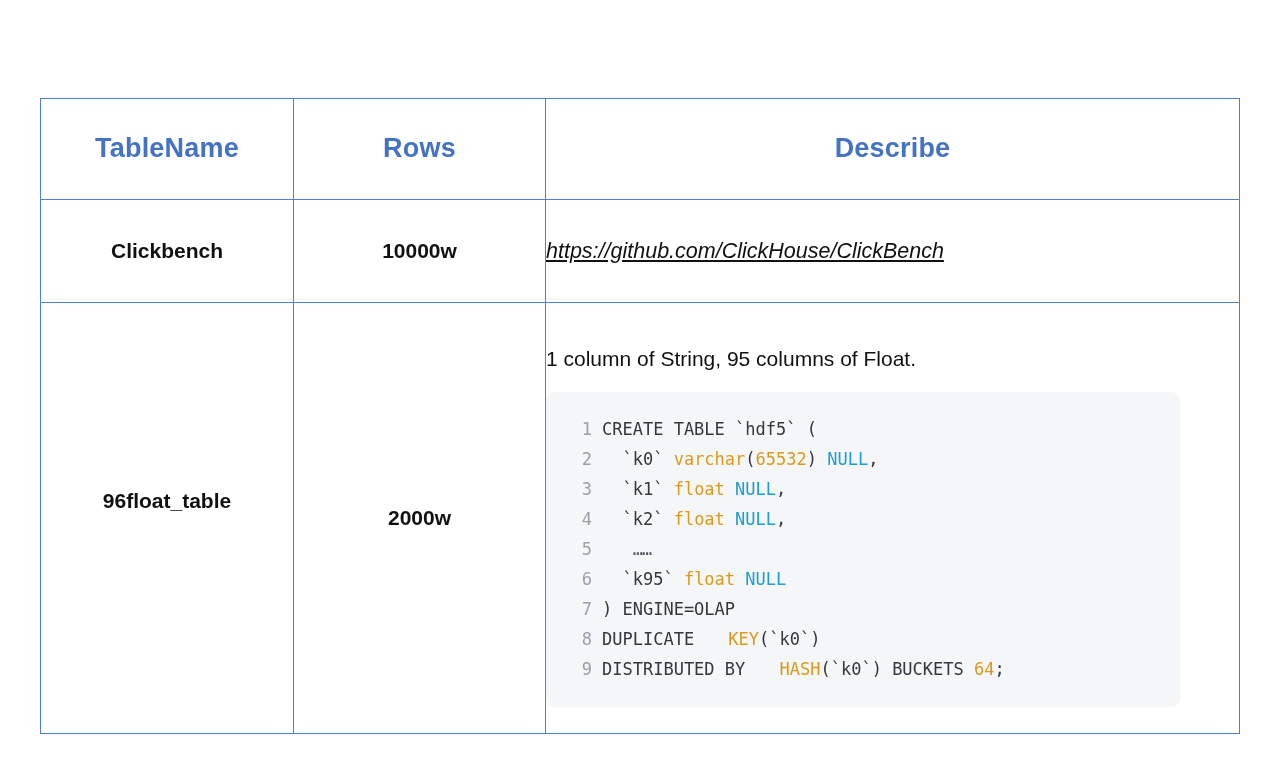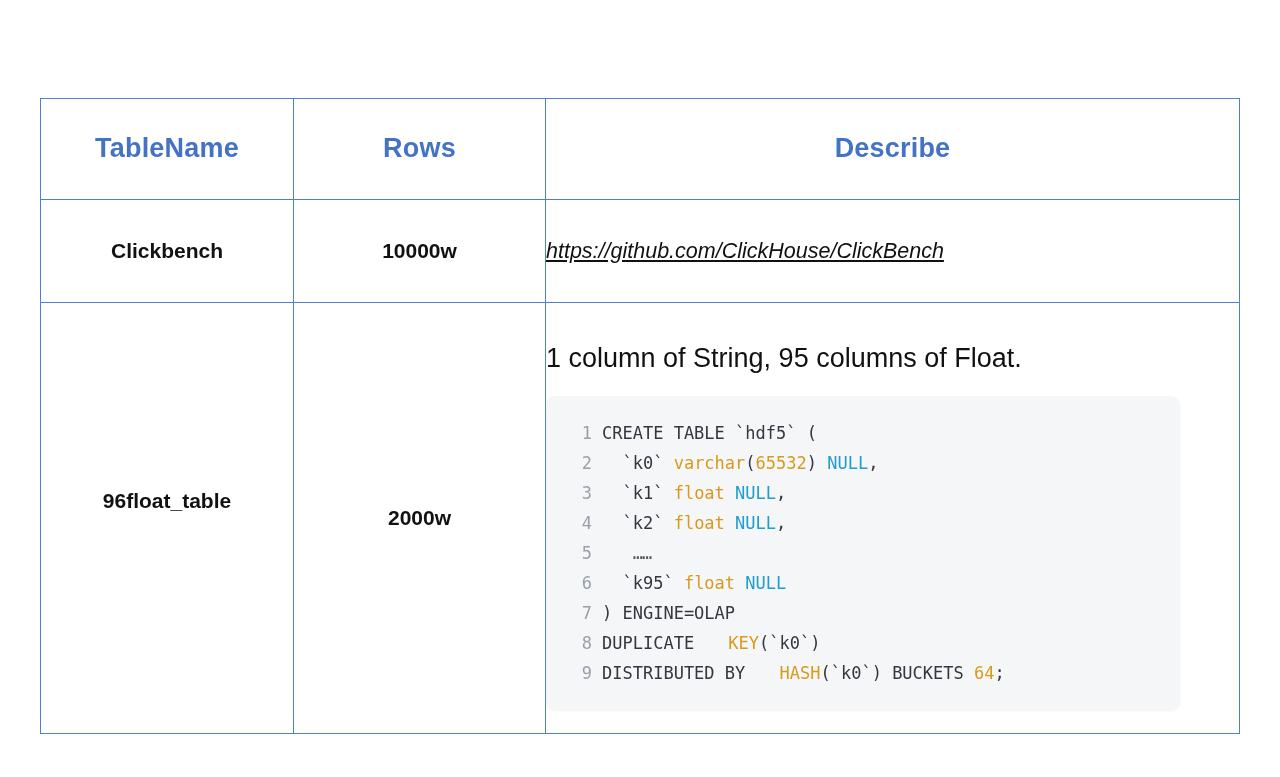--- a/index.html
+++ b/index.html
@@ -87,21 +87,21 @@
     text-align: center;
     vertical-align: middle;
   }
   .row2-desc-cell {
     text-align: left;
     vertical-align: top;
     padding: 17px 0 0 14px;
   }
 
   .desc-note {
-    font-size: 27px;
+    font-size: 21px;
     color: #111111;
     line-height: 1.25;
     margin: 16px 0 20px 0;
   }
 
   
   .code-block {
     width: 634px;
     background: #F5F6F7;
     border-radius: 9px;

